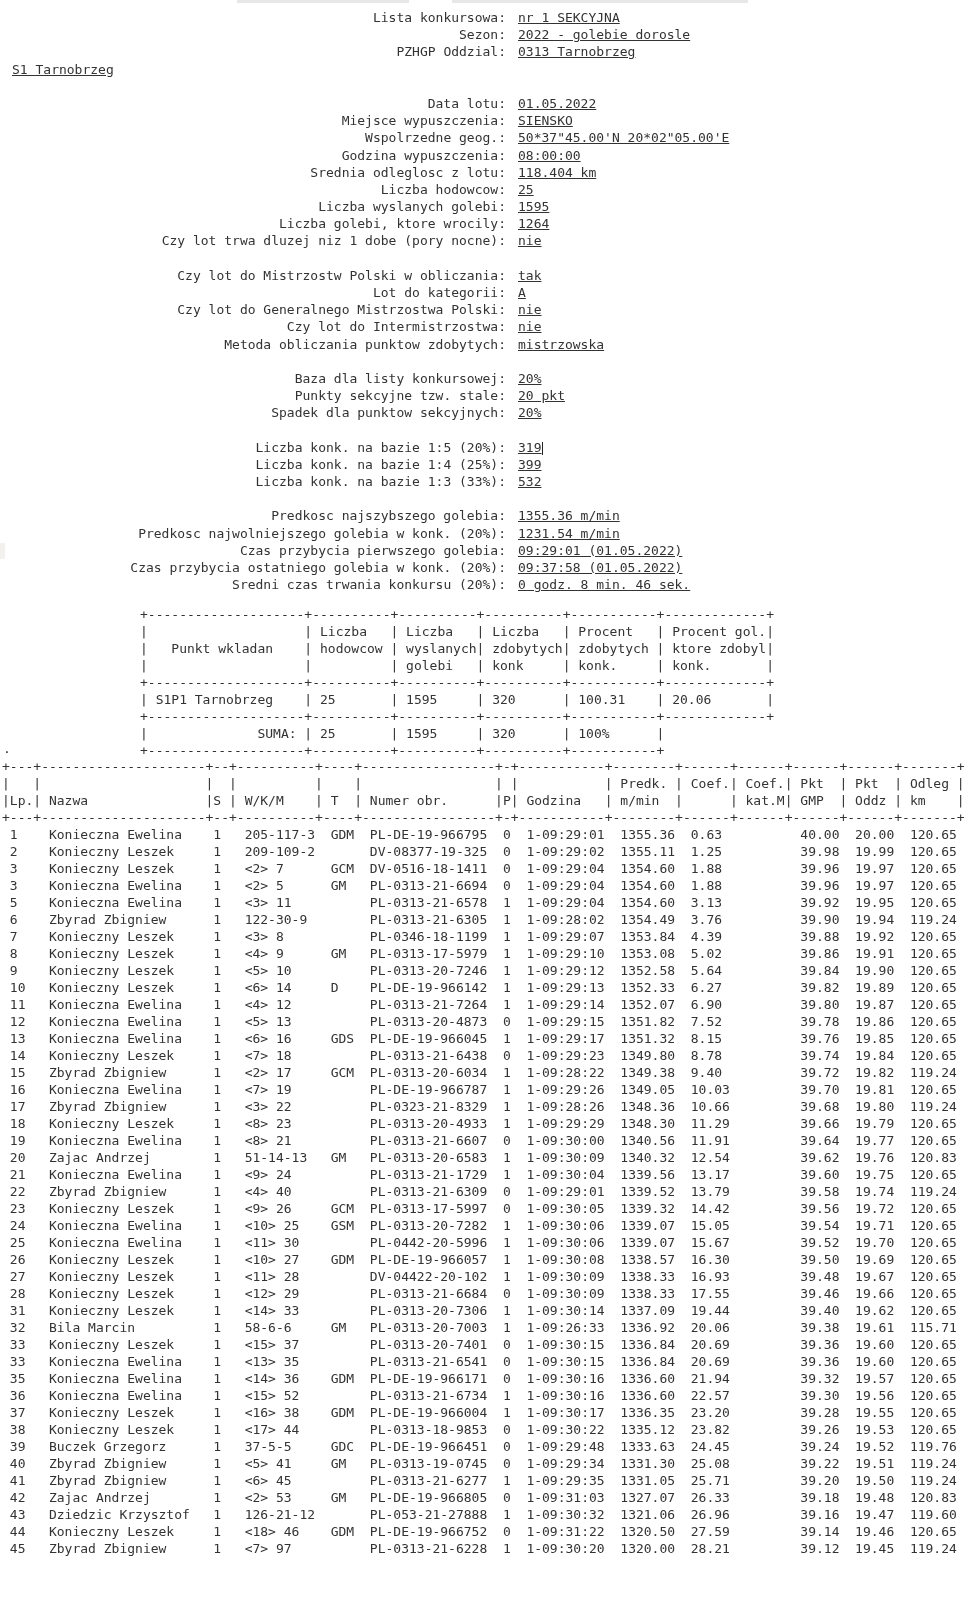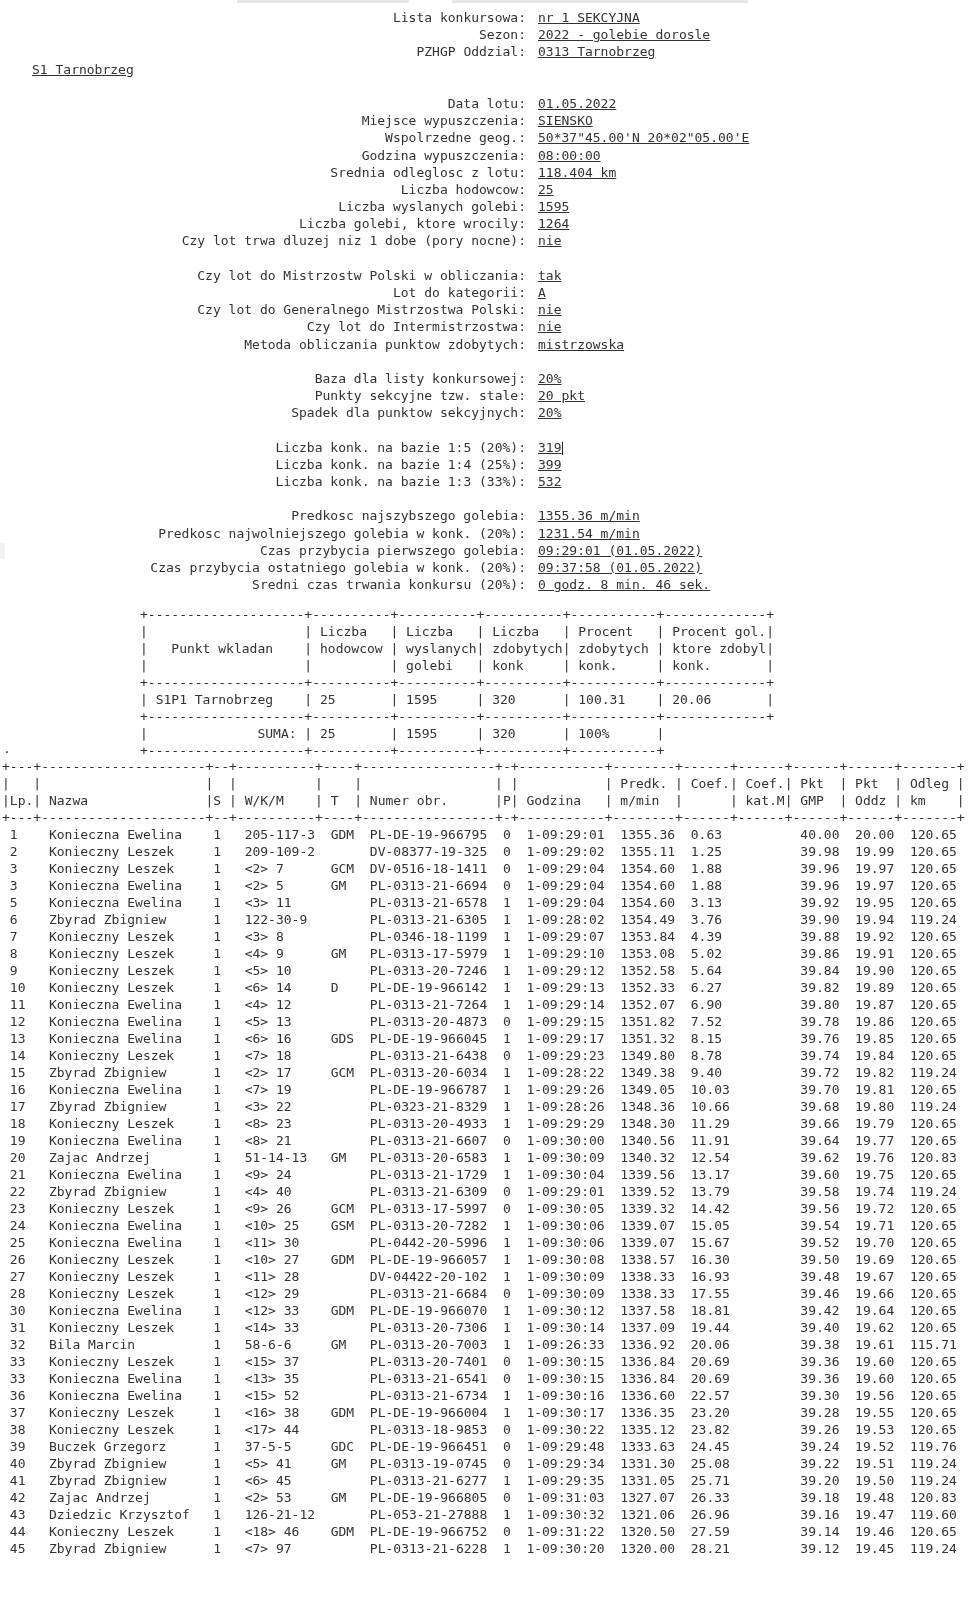--- a/index.html
+++ b/index.html
@@ -7,21 +7,21 @@
     width:980px;height:1600px;position:relative;overflow:hidden;
     background:#ffffff;color:#333333;
     font-family:"DejaVu Sans Mono","Liberation Mono",monospace;
     font-size:13px;
   }
   .topbar{position:absolute;top:0;height:3px;background:#e7e7e7;}
   .topbar-a{left:237px;width:172px;}
   .topbar-b{left:452px;width:296px;}
   .smudge{position:absolute;left:0;top:543px;width:5px;height:16px;background:#f3f1ee;}
   #kv{position:absolute;top:9px;left:0;width:980px;}
-  .kv-row{display:flex;height:17.2px;line-height:17.2px;padding-left:20px;}
+  .kv-row{display:flex;height:17.2px;line-height:17.2px;}
   .kv-spacer{height:17.2px;}
   .kv-label{width:506px;text-align:right;white-space:pre;}
   .kv-value{padding-left:12px;white-space:pre;text-decoration:underline;}
   .caret{display:inline-block;width:1px;height:13px;background:#222;margin-left:1px;vertical-align:text-bottom;}
   .mono-block{position:absolute;}
   #summary{top:606px;left:140px;}
   #results{top:758px;left:2px;}
   .line{white-space:pre;height:17px;line-height:17px;}
   .stray{position:absolute;left:3px;top:740px;line-height:17px;}
 </style>
@@ -195,25 +195,25 @@
     <div class="line"> 19   Konieczna Ewelina    1   &lt;8&gt; 21          PL-0313-21-6607  0  1-09:30:00  1340.56  11.91         39.64  19.77  120.65</div>
     <div class="line"> 20   Zajac Andrzej        1   51-14-13   GM   PL-0313-20-6583  1  1-09:30:09  1340.32  12.54         39.62  19.76  120.83</div>
     <div class="line"> 21   Konieczna Ewelina    1   &lt;9&gt; 24          PL-0313-21-1729  1  1-09:30:04  1339.56  13.17         39.60  19.75  120.65</div>
     <div class="line"> 22   Zbyrad Zbigniew      1   &lt;4&gt; 40          PL-0313-21-6309  0  1-09:29:01  1339.52  13.79         39.58  19.74  119.24</div>
     <div class="line"> 23   Konieczny Leszek     1   &lt;9&gt; 26     GCM  PL-0313-17-5997  0  1-09:30:05  1339.32  14.42         39.56  19.72  120.65</div>
     <div class="line"> 24   Konieczna Ewelina    1   &lt;10&gt; 25    GSM  PL-0313-20-7282  1  1-09:30:06  1339.07  15.05         39.54  19.71  120.65</div>
     <div class="line"> 25   Konieczna Ewelina    1   &lt;11&gt; 30         PL-0442-20-5996  1  1-09:30:06  1339.07  15.67         39.52  19.70  120.65</div>
     <div class="line"> 26   Konieczny Leszek     1   &lt;10&gt; 27    GDM  PL-DE-19-966057  1  1-09:30:08  1338.57  16.30         39.50  19.69  120.65</div>
     <div class="line"> 27   Konieczny Leszek     1   &lt;11&gt; 28         DV-04422-20-102  1  1-09:30:09  1338.33  16.93         39.48  19.67  120.65</div>
     <div class="line"> 28   Konieczny Leszek     1   &lt;12&gt; 29         PL-0313-21-6684  0  1-09:30:09  1338.33  17.55         39.46  19.66  120.65</div>
-    <div class="line"> 30   Konieczna Ewelina    1   &lt;12&gt; 33    GDM  PL-DE-19-966070  1  1-09:30:12  1337.58  18.81         39.42  19.64  120.65</div>
     <div class="line"> 31   Konieczny Leszek     1   &lt;14&gt; 33         PL-0313-20-7306  1  1-09:30:14  1337.09  19.44         39.40  19.62  120.65</div>
     <div class="line"> 32   Bila Marcin          1   58-6-6     GM   PL-0313-20-7003  1  1-09:26:33  1336.92  20.06         39.38  19.61  115.71</div>
     <div class="line"> 33   Konieczny Leszek     1   &lt;15&gt; 37         PL-0313-20-7401  0  1-09:30:15  1336.84  20.69         39.36  19.60  120.65</div>
     <div class="line"> 33   Konieczna Ewelina    1   &lt;13&gt; 35         PL-0313-21-6541  0  1-09:30:15  1336.84  20.69         39.36  19.60  120.65</div>
+    <div class="line"> 35   Konieczna Ewelina    1   &lt;14&gt; 36    GDM  PL-DE-19-966171  0  1-09:30:16  1336.60  21.94         39.32  19.57  120.65</div>
     <div class="line"> 36   Konieczna Ewelina    1   &lt;15&gt; 52         PL-0313-21-6734  1  1-09:30:16  1336.60  22.57         39.30  19.56  120.65</div>
     <div class="line"> 37   Konieczny Leszek     1   &lt;16&gt; 38    GDM  PL-DE-19-966004  1  1-09:30:17  1336.35  23.20         39.28  19.55  120.65</div>
     <div class="line"> 38   Konieczny Leszek     1   &lt;17&gt; 44         PL-0313-18-9853  0  1-09:30:22  1335.12  23.82         39.26  19.53  120.65</div>
     <div class="line"> 39   Buczek Grzegorz      1   37-5-5     GDC  PL-DE-19-966451  0  1-09:29:48  1333.63  24.45         39.24  19.52  119.76</div>
     <div class="line"> 40   Zbyrad Zbigniew      1   &lt;5&gt; 41     GM   PL-0313-19-0745  0  1-09:29:34  1331.30  25.08         39.22  19.51  119.24</div>
     <div class="line"> 41   Zbyrad Zbigniew      1   &lt;6&gt; 45          PL-0313-21-6277  1  1-09:29:35  1331.05  25.71         39.20  19.50  119.24</div>
     <div class="line"> 42   Zajac Andrzej        1   &lt;2&gt; 53     GM   PL-DE-19-966805  0  1-09:31:03  1327.07  26.33         39.18  19.48  120.83</div>
     <div class="line"> 43   Dziedzic Krzysztof   1   126-21-12       PL-053-21-27888  1  1-09:30:32  1321.06  26.96         39.16  19.47  119.60</div>
     <div class="line"> 44   Konieczny Leszek     1   &lt;18&gt; 46    GDM  PL-DE-19-966752  0  1-09:31:22  1320.50  27.59         39.14  19.46  120.65</div>
     <div class="line"> 45   Zbyrad Zbigniew      1   &lt;7&gt; 97          PL-0313-21-6228  1  1-09:30:20  1320.00  28.21         39.12  19.45  119.24</div>

